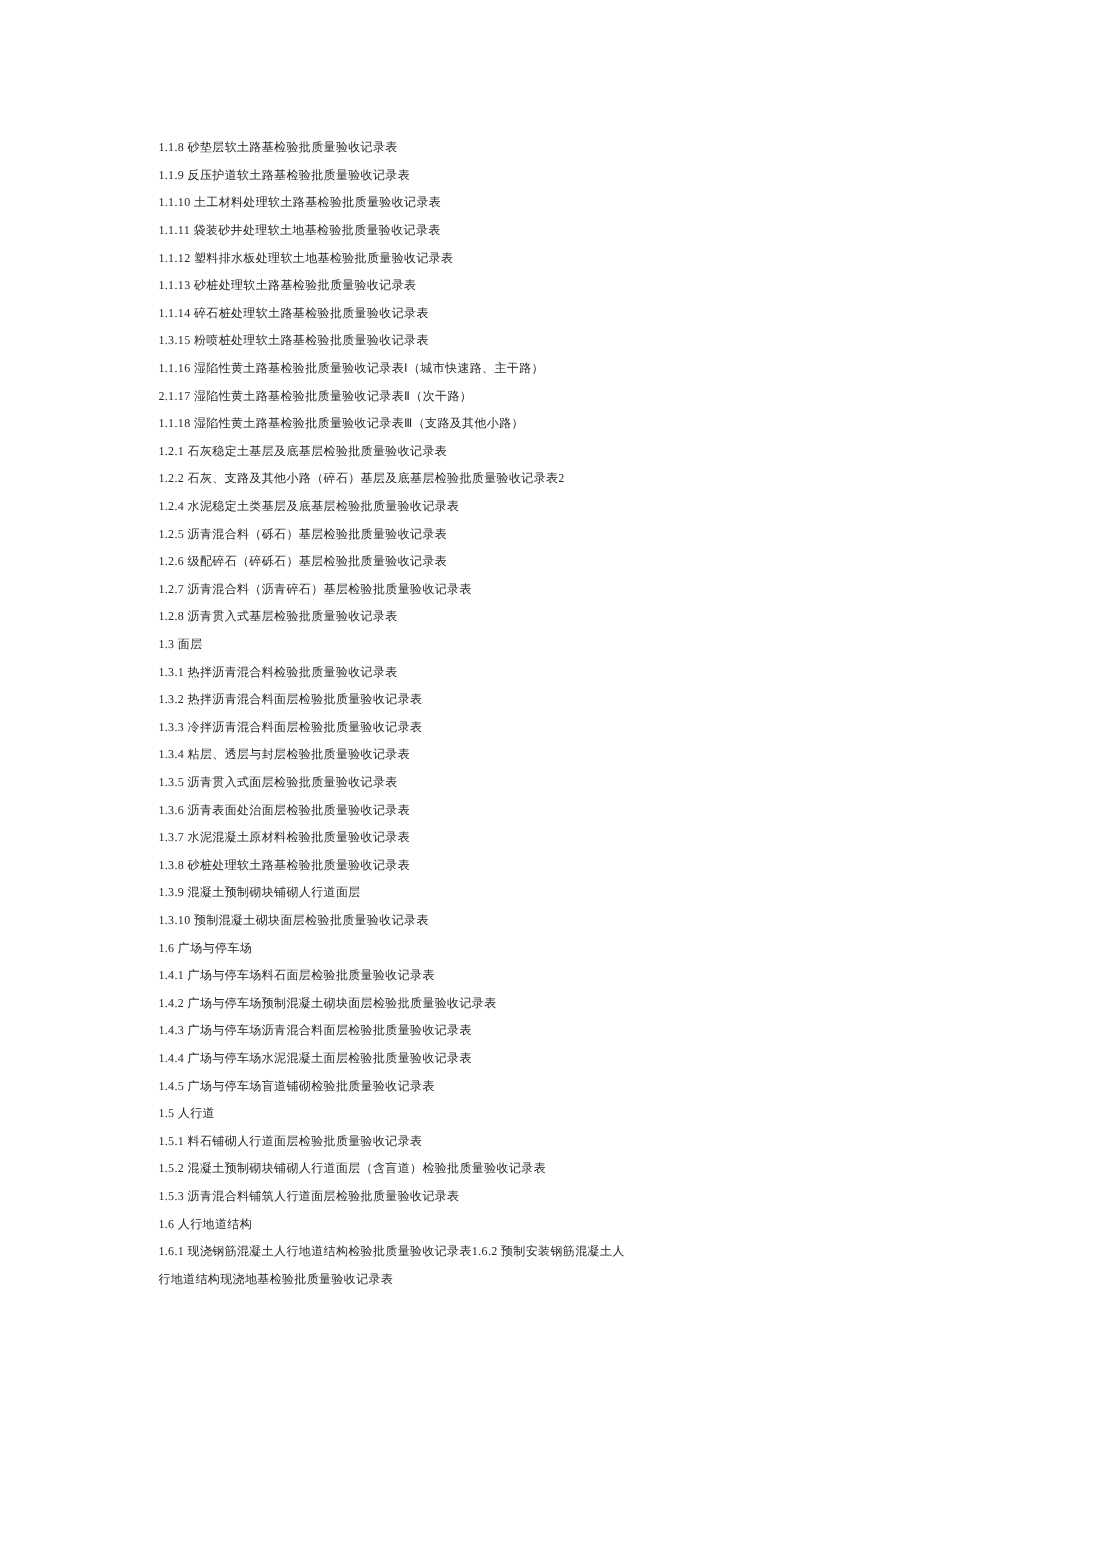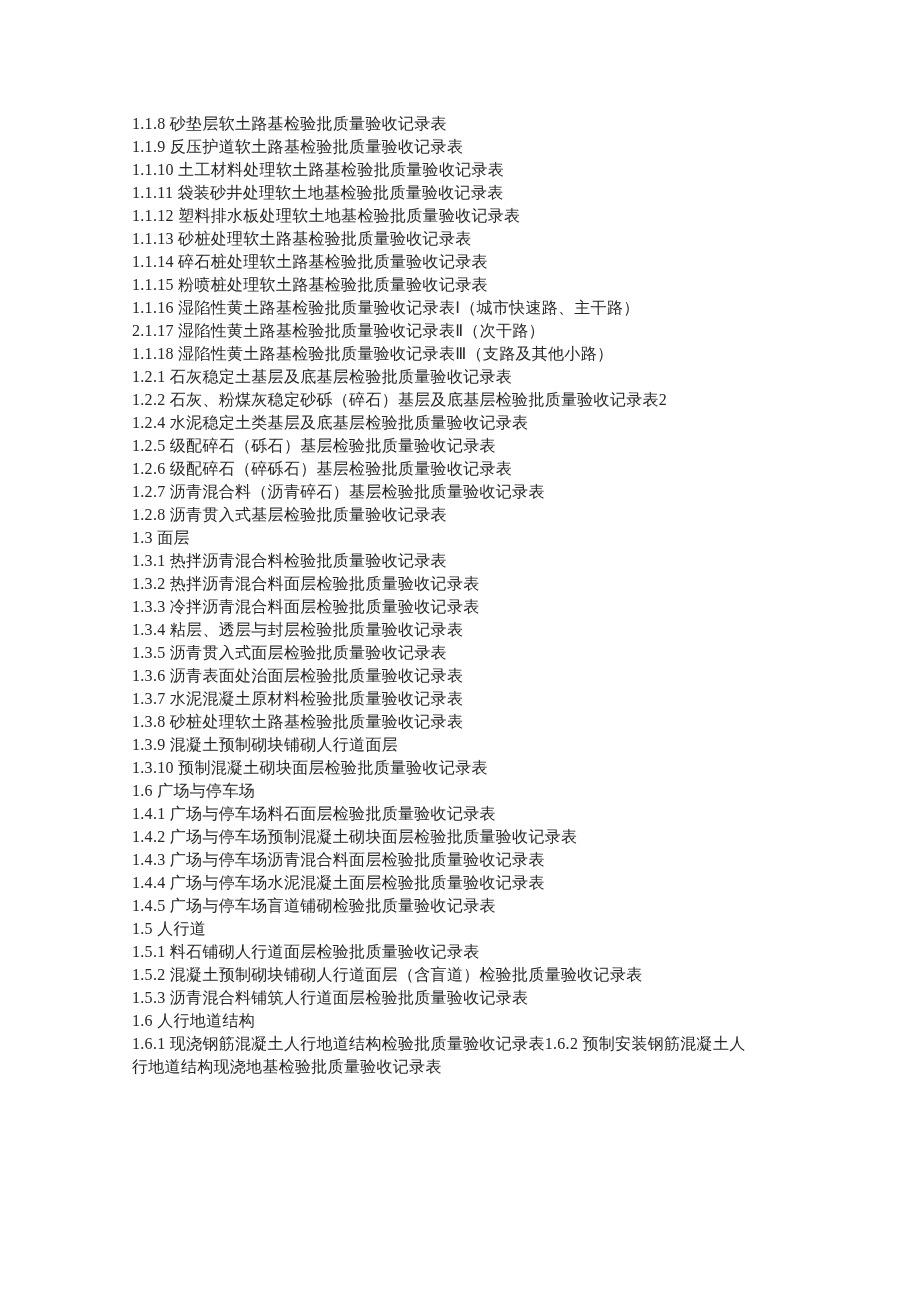--- a/index.html
+++ b/index.html
@@ -10,49 +10,49 @@
   .page {
     width: 868px;
     min-height: 1302px;
     background: #ffffff;
     position: relative;
     box-sizing: border-box;
     padding-top: 112px;
     padding-left: 132px;
     padding-right: 120px;
     font-family: "SimSun", "NSimSun", "宋体", serif;
-    font-size: 16px;
+    font-size: 10px;
     color: #272727;
     line-height: 23px;
     letter-spacing: 0.3px;
   }
   .line {
     white-space: nowrap;
   }
 </style>
 </head>
 <body>
 
 <div class="page">
   <div id="content">
       <div class="line">1.1.8 砂垫层软土路基检验批质量验收记录表</div>
       <div class="line">1.1.9 反压护道软土路基检验批质量验收记录表</div>
       <div class="line">1.1.10 土工材料处理软土路基检验批质量验收记录表</div>
       <div class="line">1.1.11 袋装砂井处理软土地基检验批质量验收记录表</div>
       <div class="line">1.1.12 塑料排水板处理软土地基检验批质量验收记录表</div>
       <div class="line">1.1.13 砂桩处理软土路基检验批质量验收记录表</div>
       <div class="line">1.1.14 碎石桩处理软土路基检验批质量验收记录表</div>
-      <div class="line">1.1.15 粉喷桩处理软土路基检验批质量验收记录表</div>
+      <div class="line">1.3.15 粉喷桩处理软土路基检验批质量验收记录表</div>
       <div class="line">1.1.16 湿陷性黄土路基检验批质量验收记录表Ⅰ（城市快速路、主干路）</div>
       <div class="line">2.1.17 湿陷性黄土路基检验批质量验收记录表Ⅱ（次干路）</div>
       <div class="line">1.1.18 湿陷性黄土路基检验批质量验收记录表Ⅲ（支路及其他小路）</div>
       <div class="line">1.2.1 石灰稳定土基层及底基层检验批质量验收记录表</div>
-      <div class="line">1.2.2 石灰、粉煤灰稳定砂砾（碎石）基层及底基层检验批质量验收记录表2</div>
+      <div class="line">1.2.2 石灰、支路及其他小路（碎石）基层及底基层检验批质量验收记录表2</div>
       <div class="line">1.2.4 水泥稳定土类基层及底基层检验批质量验收记录表</div>
-      <div class="line">1.2.5 级配碎石（砾石）基层检验批质量验收记录表</div>
+      <div class="line">1.2.5 沥青混合料（砾石）基层检验批质量验收记录表</div>
       <div class="line">1.2.6 级配碎石（碎砾石）基层检验批质量验收记录表</div>
       <div class="line">1.2.7 沥青混合料（沥青碎石）基层检验批质量验收记录表</div>
       <div class="line">1.2.8 沥青贯入式基层检验批质量验收记录表</div>
       <div class="line">1.3 面层</div>
       <div class="line">1.3.1 热拌沥青混合料检验批质量验收记录表</div>
       <div class="line">1.3.2 热拌沥青混合料面层检验批质量验收记录表</div>
       <div class="line">1.3.3 冷拌沥青混合料面层检验批质量验收记录表</div>
       <div class="line">1.3.4 粘层、透层与封层检验批质量验收记录表</div>
       <div class="line">1.3.5 沥青贯入式面层检验批质量验收记录表</div>
       <div class="line">1.3.6 沥青表面处治面层检验批质量验收记录表</div>

